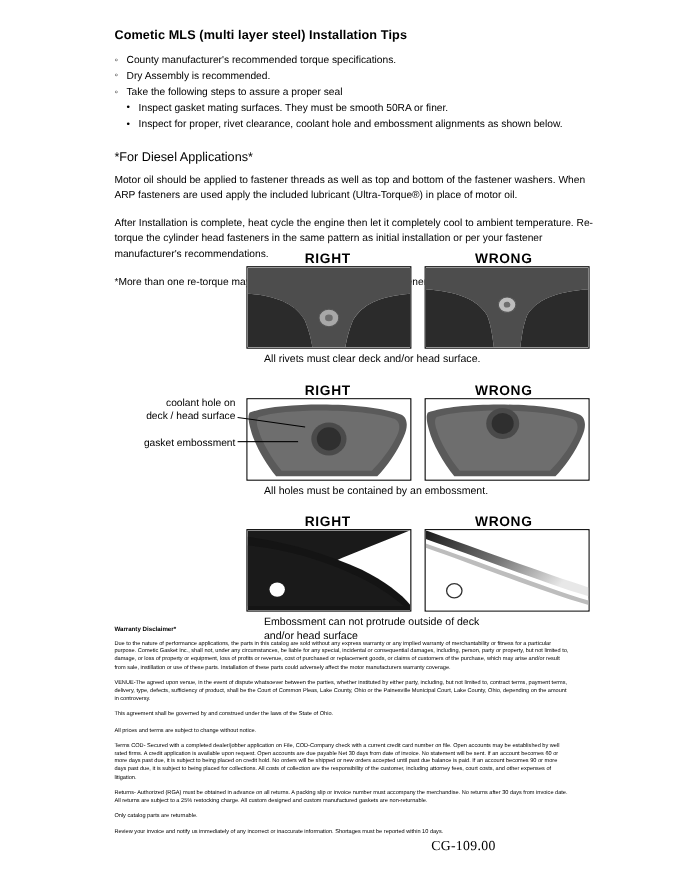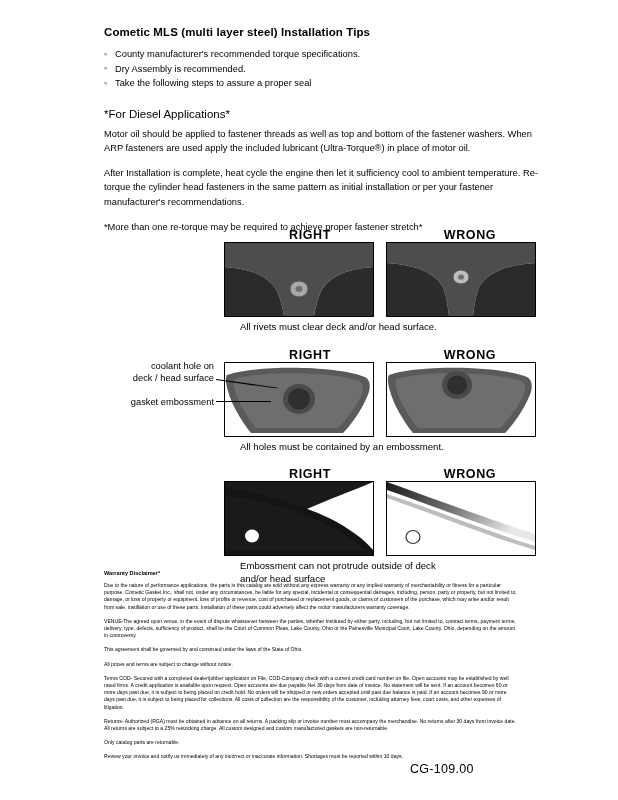--- a/index.html
+++ b/index.html
@@ -89,21 +89,21 @@
     left: 104px;
     top: 228px;
     width: 440px;
   }
   .fig-row {
     position: relative;
     margin-bottom: 3px;
   }
   .fig-labels {
     display: flex;
-    justify-content: flex-end;
+    justify-content: flex-start;
     gap: 0;
   }
   .fig-label {
     font-size: 12.5px;
     font-weight: bold;
     text-align: center;
     letter-spacing: 0.6px;
   }
   .fig-pair {
     display: flex;
@@ -153,43 +153,48 @@
     margin: 0 0 6px 0;
   }
   .warranty p {
     font-size: 5.1px;
     line-height: 7.2px;
     margin: 0 0 7px 0;
     text-align: left;
   }
   .docnum {
     position: absolute;
-    left: 410px;
+    left: 392px;
     top: 762px;
     font-size: 12.5px;
     letter-spacing: 0.3px;
+    font-family: Liberation Serif, serif;
   }
 </style>
 </head>
 <body>
 
 <div class="page">
 
   <div class="content">
     <h1 class="title">Cometic MLS (multi layer steel) Installation Tips</h1>
 
     <ul class="bullets">
       <li>County manufacturer's recommended torque specifications.</li>
       <li>Dry Assembly is recommended.</li>
       <li>Take the following steps to assure a proper seal</li>
     </ul>
+    <ul class="sub">
+      <li>Inspect gasket mating surfaces.  They must be smooth 50RA or finer.</li>
+      <li>Inspect for proper, rivet clearance, coolant hole and embossment alignments as shown below.</li>
+    </ul>
 
     <h2 class="subtitle">*For Diesel Applications*</h2>
     <p class="para">Motor oil should be applied to fastener threads as well as top and bottom of the fastener washers. When ARP fasteners are used apply the included lubricant (Ultra-Torque®) in place of motor oil.</p>
-    <p class="para">After Installation is complete, heat cycle the engine then let it sufficiency cool to ambient temperature. Re-torque the cylinder head fasteners in the same pattern as initial installation or per your fastener manufacturer's recommendations.</p>
+    <p class="para">After Installation is complete, heat cycle the engine then let it completely cool to ambient temperature. Re-torque the cylinder head fasteners in the same pattern as initial installation or per your fastener manufacturer's recommendations.</p>
     <p class="para last">*More than one re-torque may be required to achieve proper fastener stretch*</p>
   </div>
 
   <div class="figures">
 
     <div class="fig-row">
       <div class="fig-labels" style="width:440px;">
         <div class="fig-label" style="width:148px;margin-left:120px;">RIGHT</div>
         <div class="fig-label" style="width:148px;margin-left:12px;">WRONG</div>
       </div>

